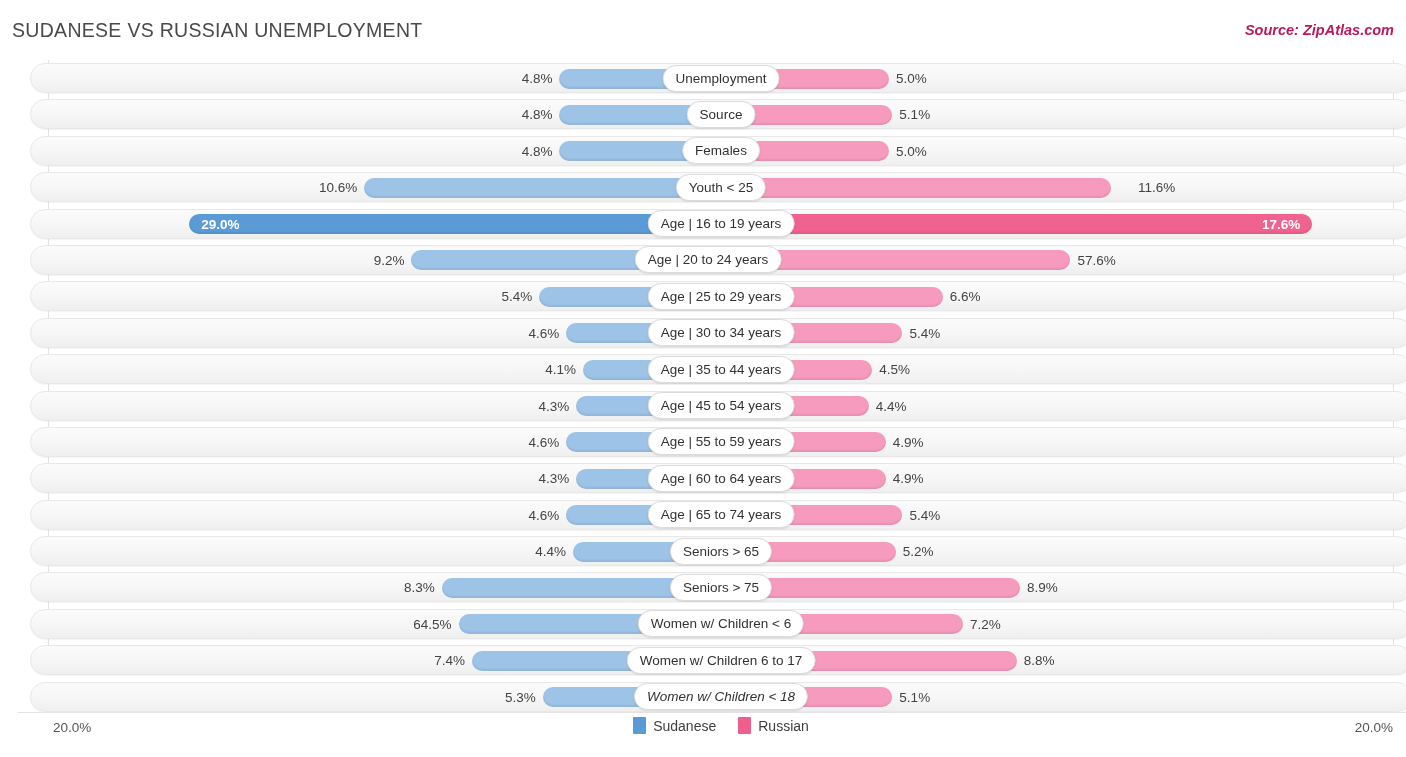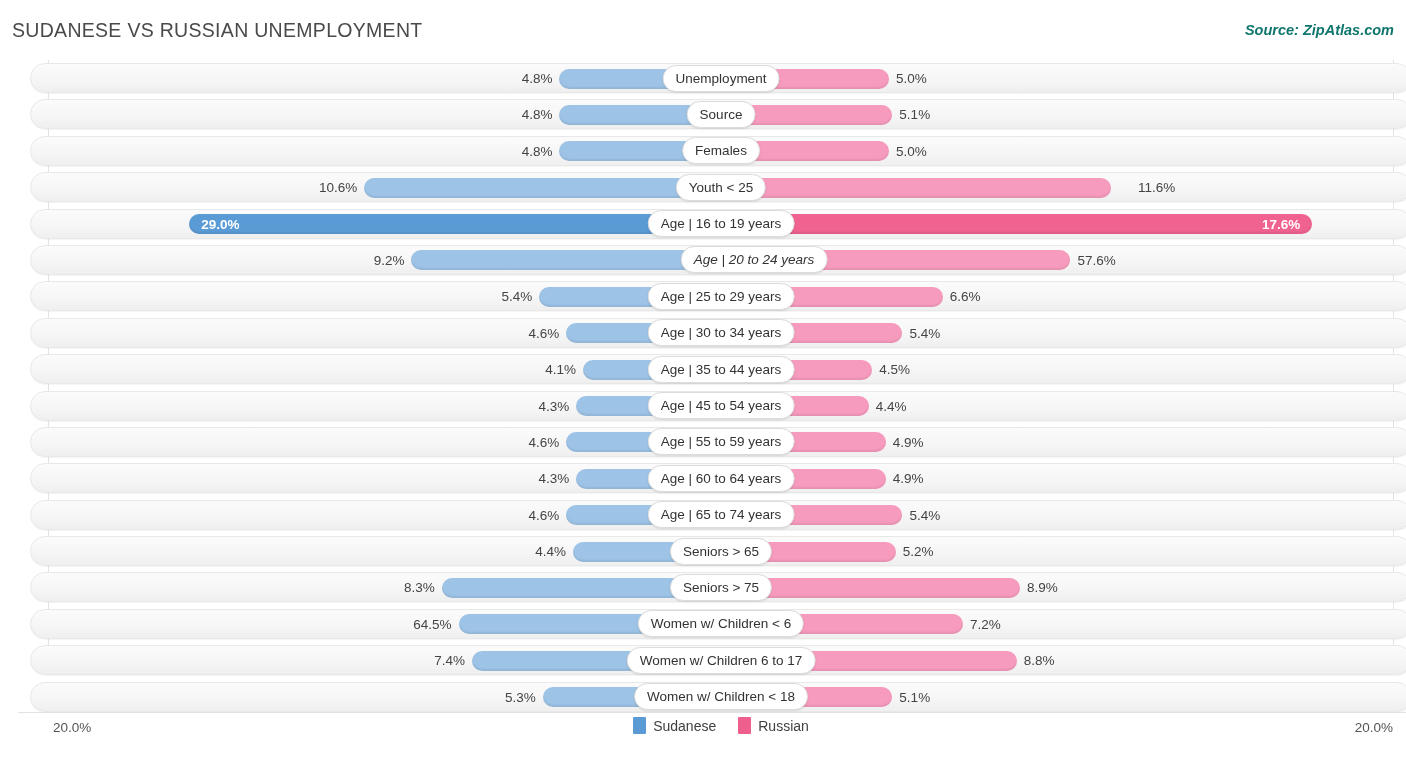--- a/index.html
+++ b/index.html
@@ -33,21 +33,21 @@
     color: #4a4a4a;
     white-space: nowrap;
   }
   .source-note {
     position: absolute;
     right: 12px;
     top: 22px;
     font-size: 14.5px;
     font-style: italic;
     font-weight: bold;
-    color: #0f766e;
+    color: #be185d;
     white-space: nowrap;
   }
 
   
   .plot {
     position: absolute;
     left: 0;
     top: 60px;
     width: 1406px;
     height: 658px;
@@ -241,21 +241,21 @@
         <div class="val left inside" style="left: 183.33px;">29.0%</div>
         <div class="val right inside" style="right: 123.64px;">17.6%</div>
         <div class="pill" style="left: 703px;">Age | 16 to 19 years</div>
       </div>
       <div class="row">
         <div class="track"></div>
         <div class="bar left" style="left: 393.42px; width: 309.58px; background: rgb(157, 195, 230);"></div>
         <div class="bar right" style="left: 703px; width: 349.44px; background: rgb(247, 155, 190);"></div>
         <div class="val left" style="right: 1019.58px;">9.2%</div>
         <div class="val right" style="left: 1059.44px;">57.6%</div>
-        <div class="pill" style="left: 736px; font-style: italic;">Age | 20 to 24 years</div>
+        <div class="pill" style="left: 690px;">Age | 20 to 24 years</div>
       </div>
       <div class="row">
         <div class="track"></div>
         <div class="bar left" style="left: 521.29px; width: 181.71px; background: rgb(157, 195, 230);"></div>
         <div class="bar right" style="left: 703px; width: 221.76px; background: rgb(247, 155, 190);"></div>
         <div class="val left" style="right: 891.71px;">5.4%</div>
         <div class="val right" style="left: 931.76px;">6.6%</div>
         <div class="pill" style="left: 703px;">Age | 25 to 29 years</div>
       </div>
       <div class="row">
@@ -337,21 +337,21 @@
         <div class="val left" style="right: 959.01px;">7.4%</div>
         <div class="val right" style="left: 1005.68px;">8.8%</div>
         <div class="pill" style="left: 703px;">Women w/ Children 6 to 17</div>
       </div>
       <div class="row">
         <div class="track"></div>
         <div class="bar left" style="left: 524.655px; width: 178.345px; background: rgb(157, 195, 230);"></div>
         <div class="bar right" style="left: 703px; width: 171.36px; background: rgb(247, 155, 190);"></div>
         <div class="val left" style="right: 888.345px;">5.3%</div>
         <div class="val right" style="left: 881.36px;">5.1%</div>
-        <div class="pill" style="left: 703px;">Women w/ Children &lt; 18</div>
+        <div class="pill" style="left: 703px; font-style: italic;">Women w/ Children &lt; 18</div>
       </div>
     </div>
 
   <div class="axis"></div>
   <div class="axis-label l">20.0%</div>
   <div class="axis-label r">20.0%</div>
 
   <div class="legend" id="legend">
       <div class="legend-item">
         <span class="swatch" style="background: rgb(91, 155, 213);"></span>

